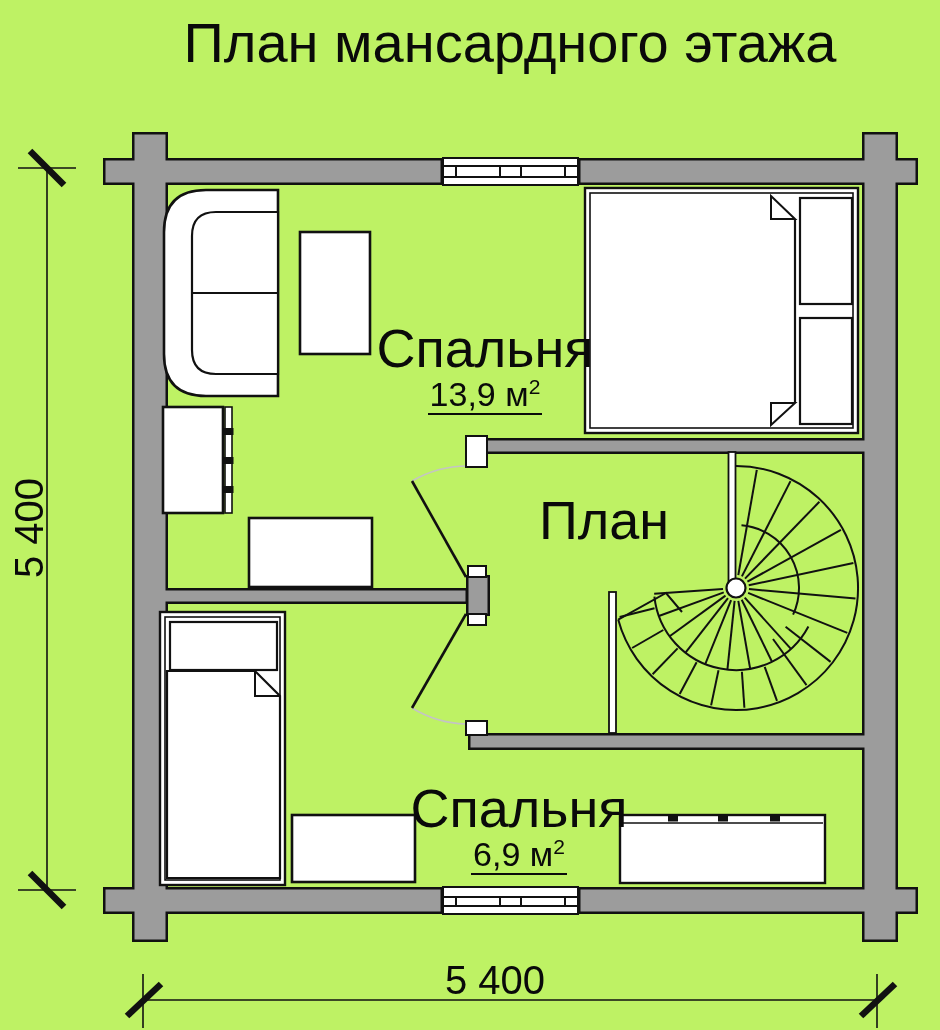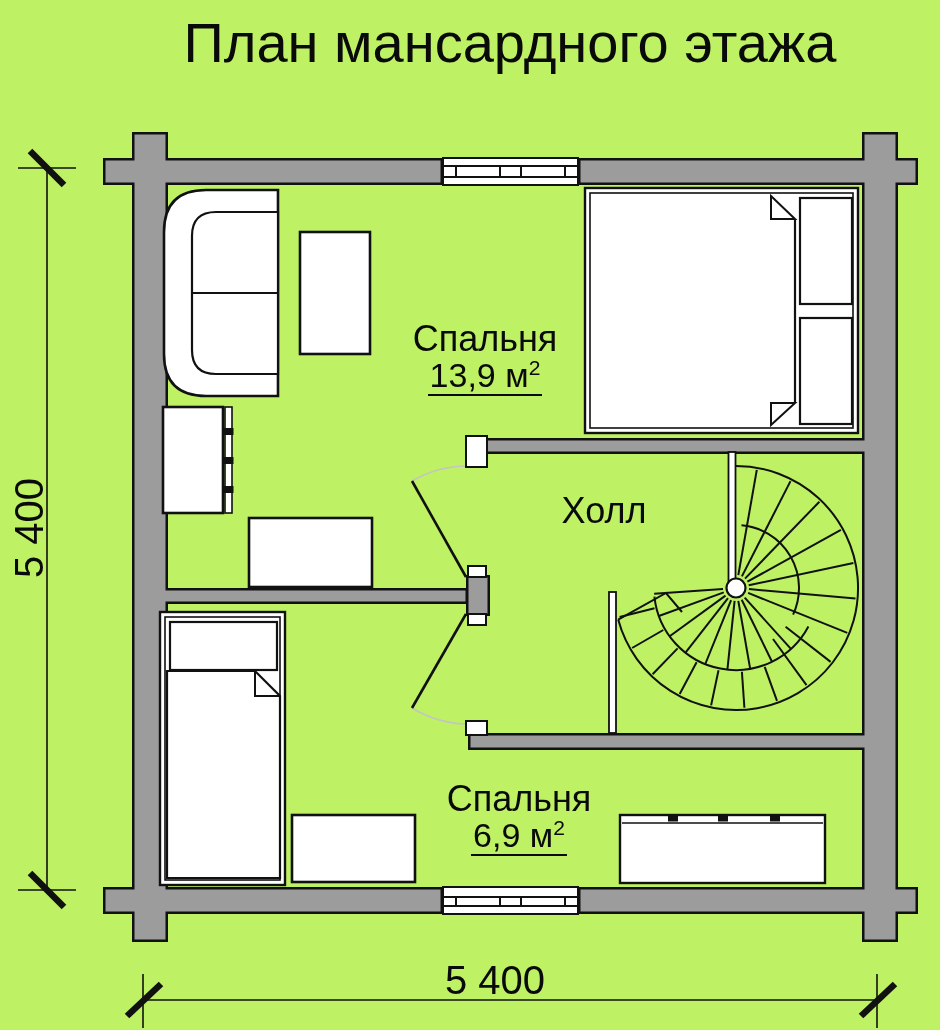--- a/index.html
+++ b/index.html
@@ -6,21 +6,21 @@
   #stage{
     position:relative;width:940px;height:1030px;background:#bef264;overflow:hidden;
     font-family:"Liberation Sans","DejaVu Sans",sans-serif;color:#0a0a0a;
   }
   #plan-svg{position:absolute;left:0;top:0;}
   .page-title{
     position:absolute;left:80px;right:0;top:10px;text-align:center;
     font-size:56px;font-weight:400;letter-spacing:0;color:#0a0a0a;white-space:nowrap;
   }
   .room-label{position:absolute;text-align:center;line-height:1.05;}
-  .room-name{font-size:36px;}
+  .room-name{font-size:54px;}
   .room-area{font-size:34px;margin-top:0;}
   .room-area .u{display:inline-block;border-bottom:2px solid #0a0a0a;padding:0 2px 1px 2px;}
   .room-area sup{font-size:0.62em;vertical-align:super;line-height:0;}
   .unit{margin-left:0.28em;}
   .dim-label{position:absolute;font-size:40px;text-align:center;white-space:nowrap;}
   .dim-label.vert{transform:rotate(-90deg);}
 </style>
 </head>
 <body>
 
@@ -191,21 +191,21 @@
   <div class="page-title">План мансардного этажа</div>
 
   <div class="room-label" style="left:335px;top:320px;width:300px;">
     <div class="room-name">Спальня</div>
     <div class="room-area">
       <span class="u"><span>13,9</span><span class="unit">м</span><sup>2</sup></span>
     </div>
   </div>
 
   <div class="room-label" style="left:454px;top:492px;width:300px;">
-    <div class="room-name">Холл</div>
+    <div class="room-name">План</div>
   </div>
 
   <div class="room-label" style="left:369px;top:780px;width:300px;">
     <div class="room-name">Спальня</div>
     <div class="room-area">
       <span class="u"><span>6,9</span><span class="unit">м</span><sup>2</sup></span>
     </div>
   </div>
 
   <div class="dim-label vert" style="left:-75px;top:505px;width:210px;height:46px;">5 400</div>

